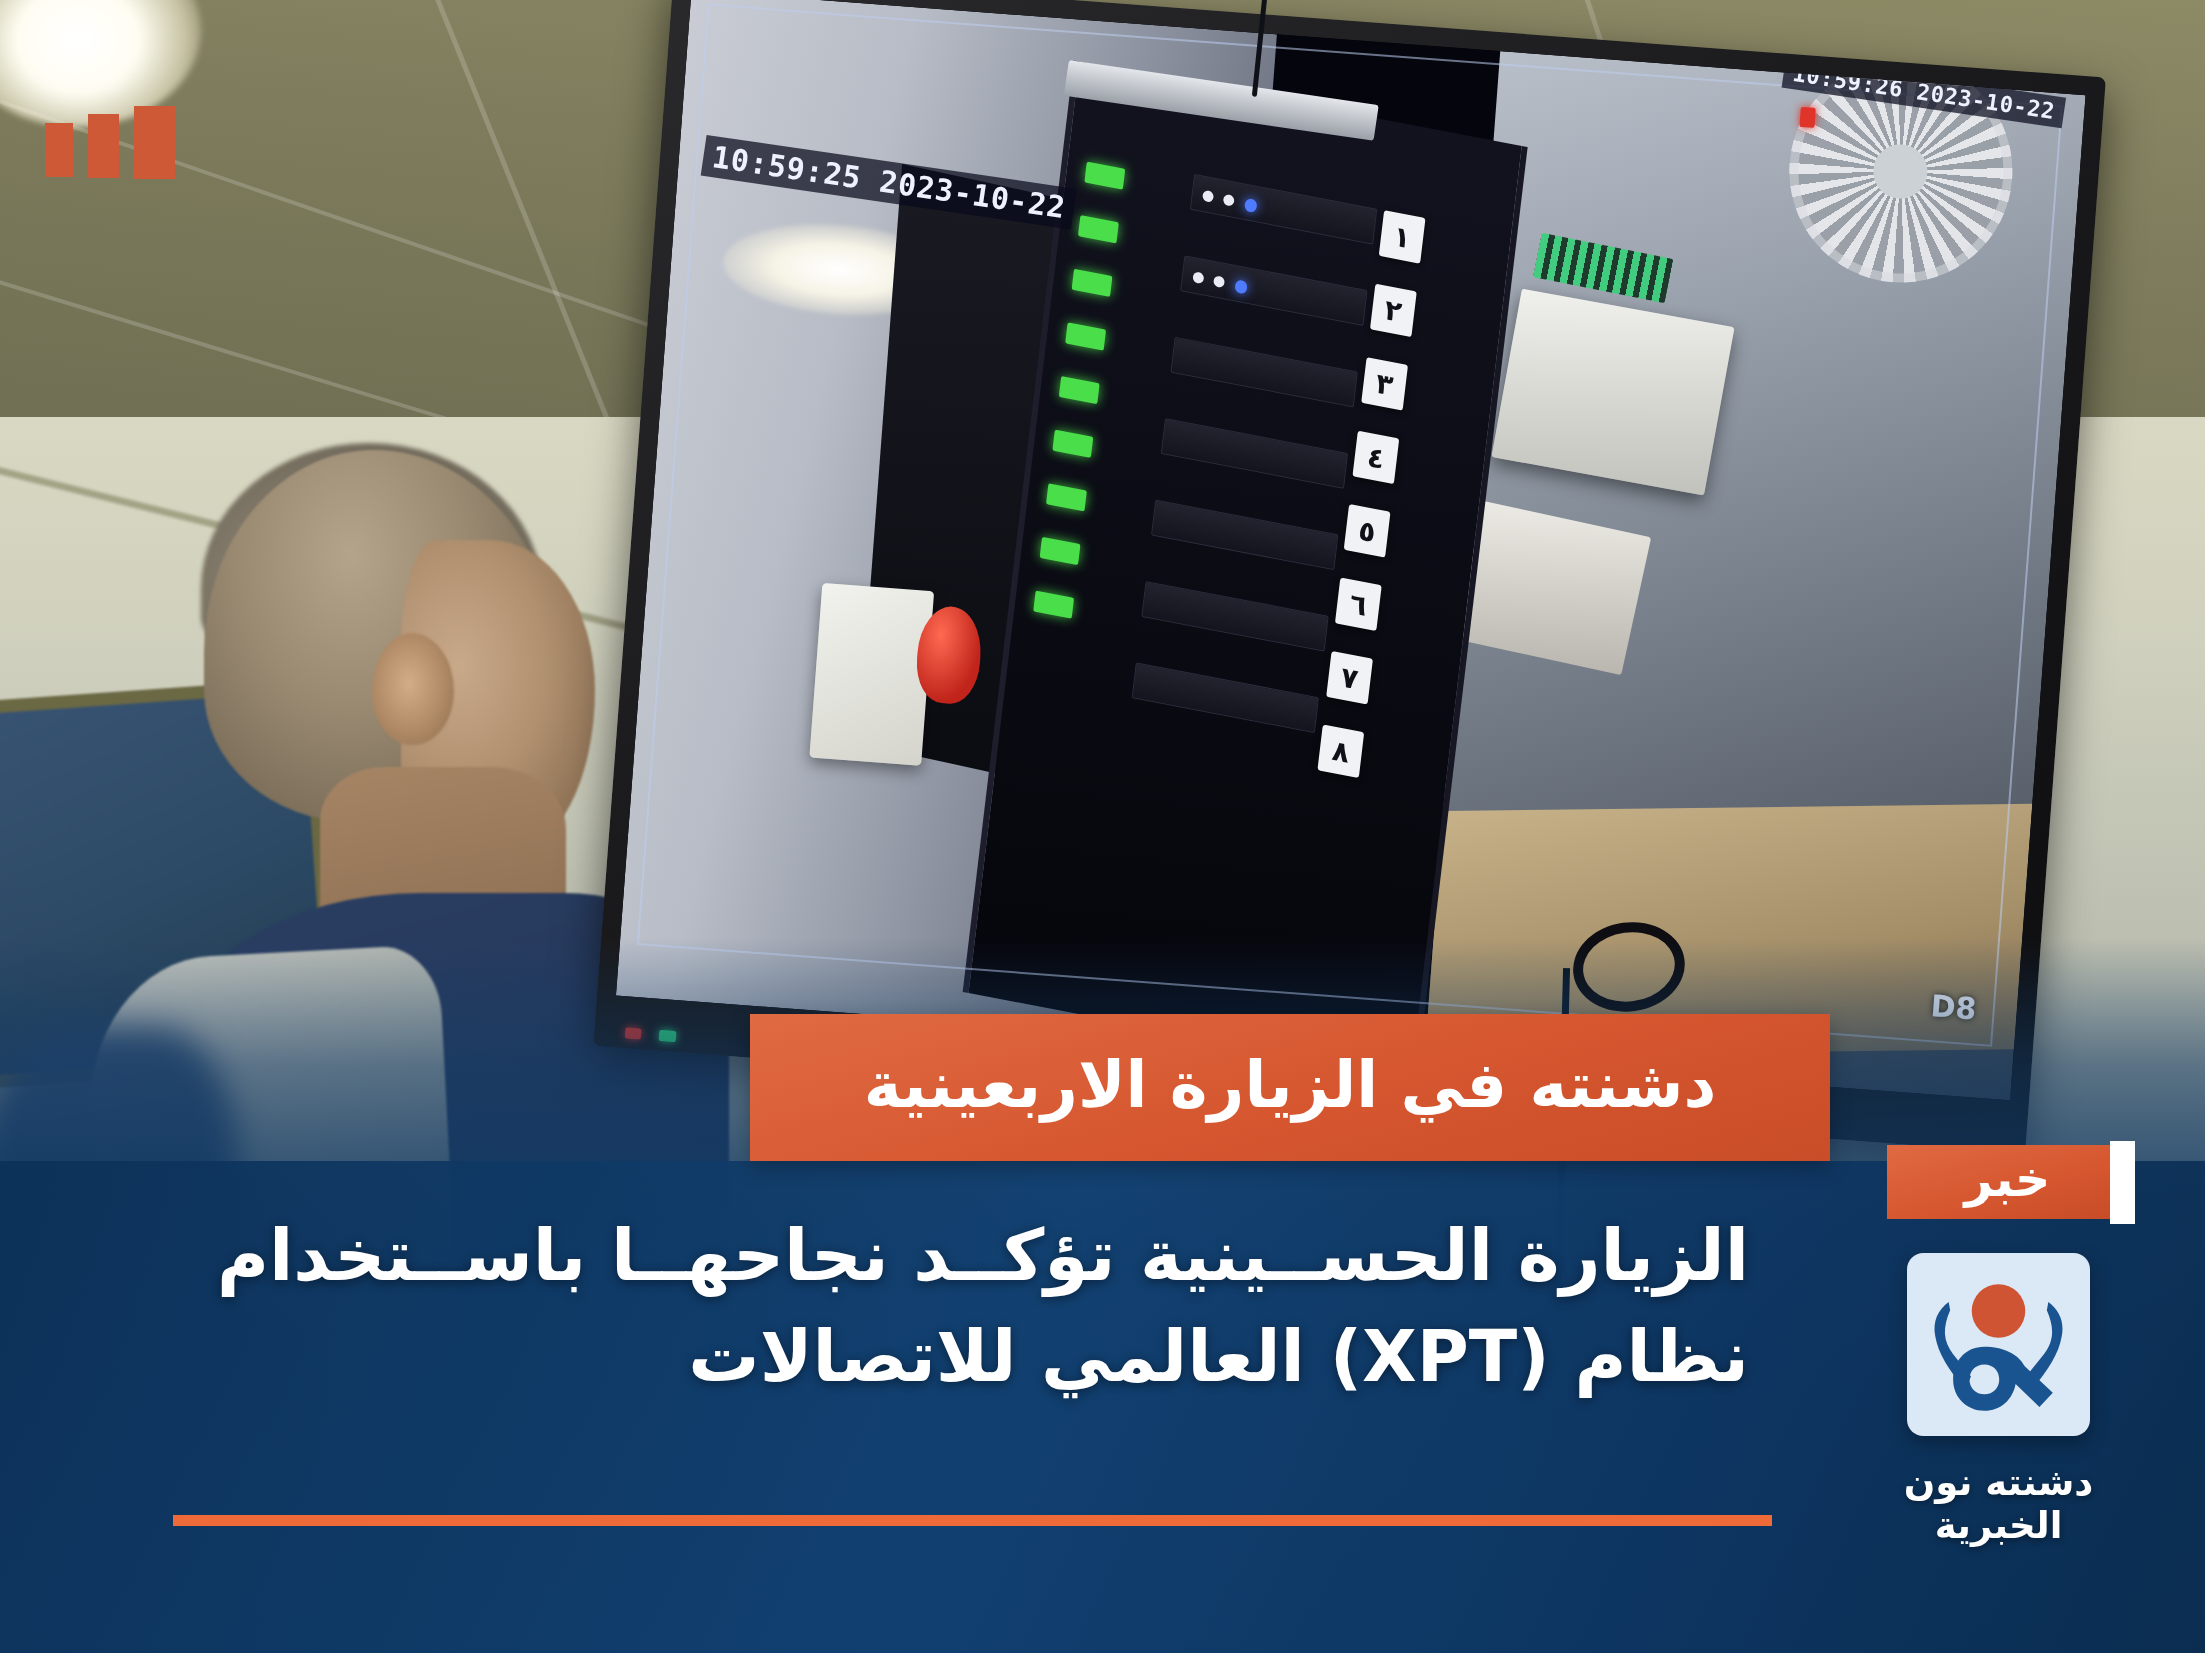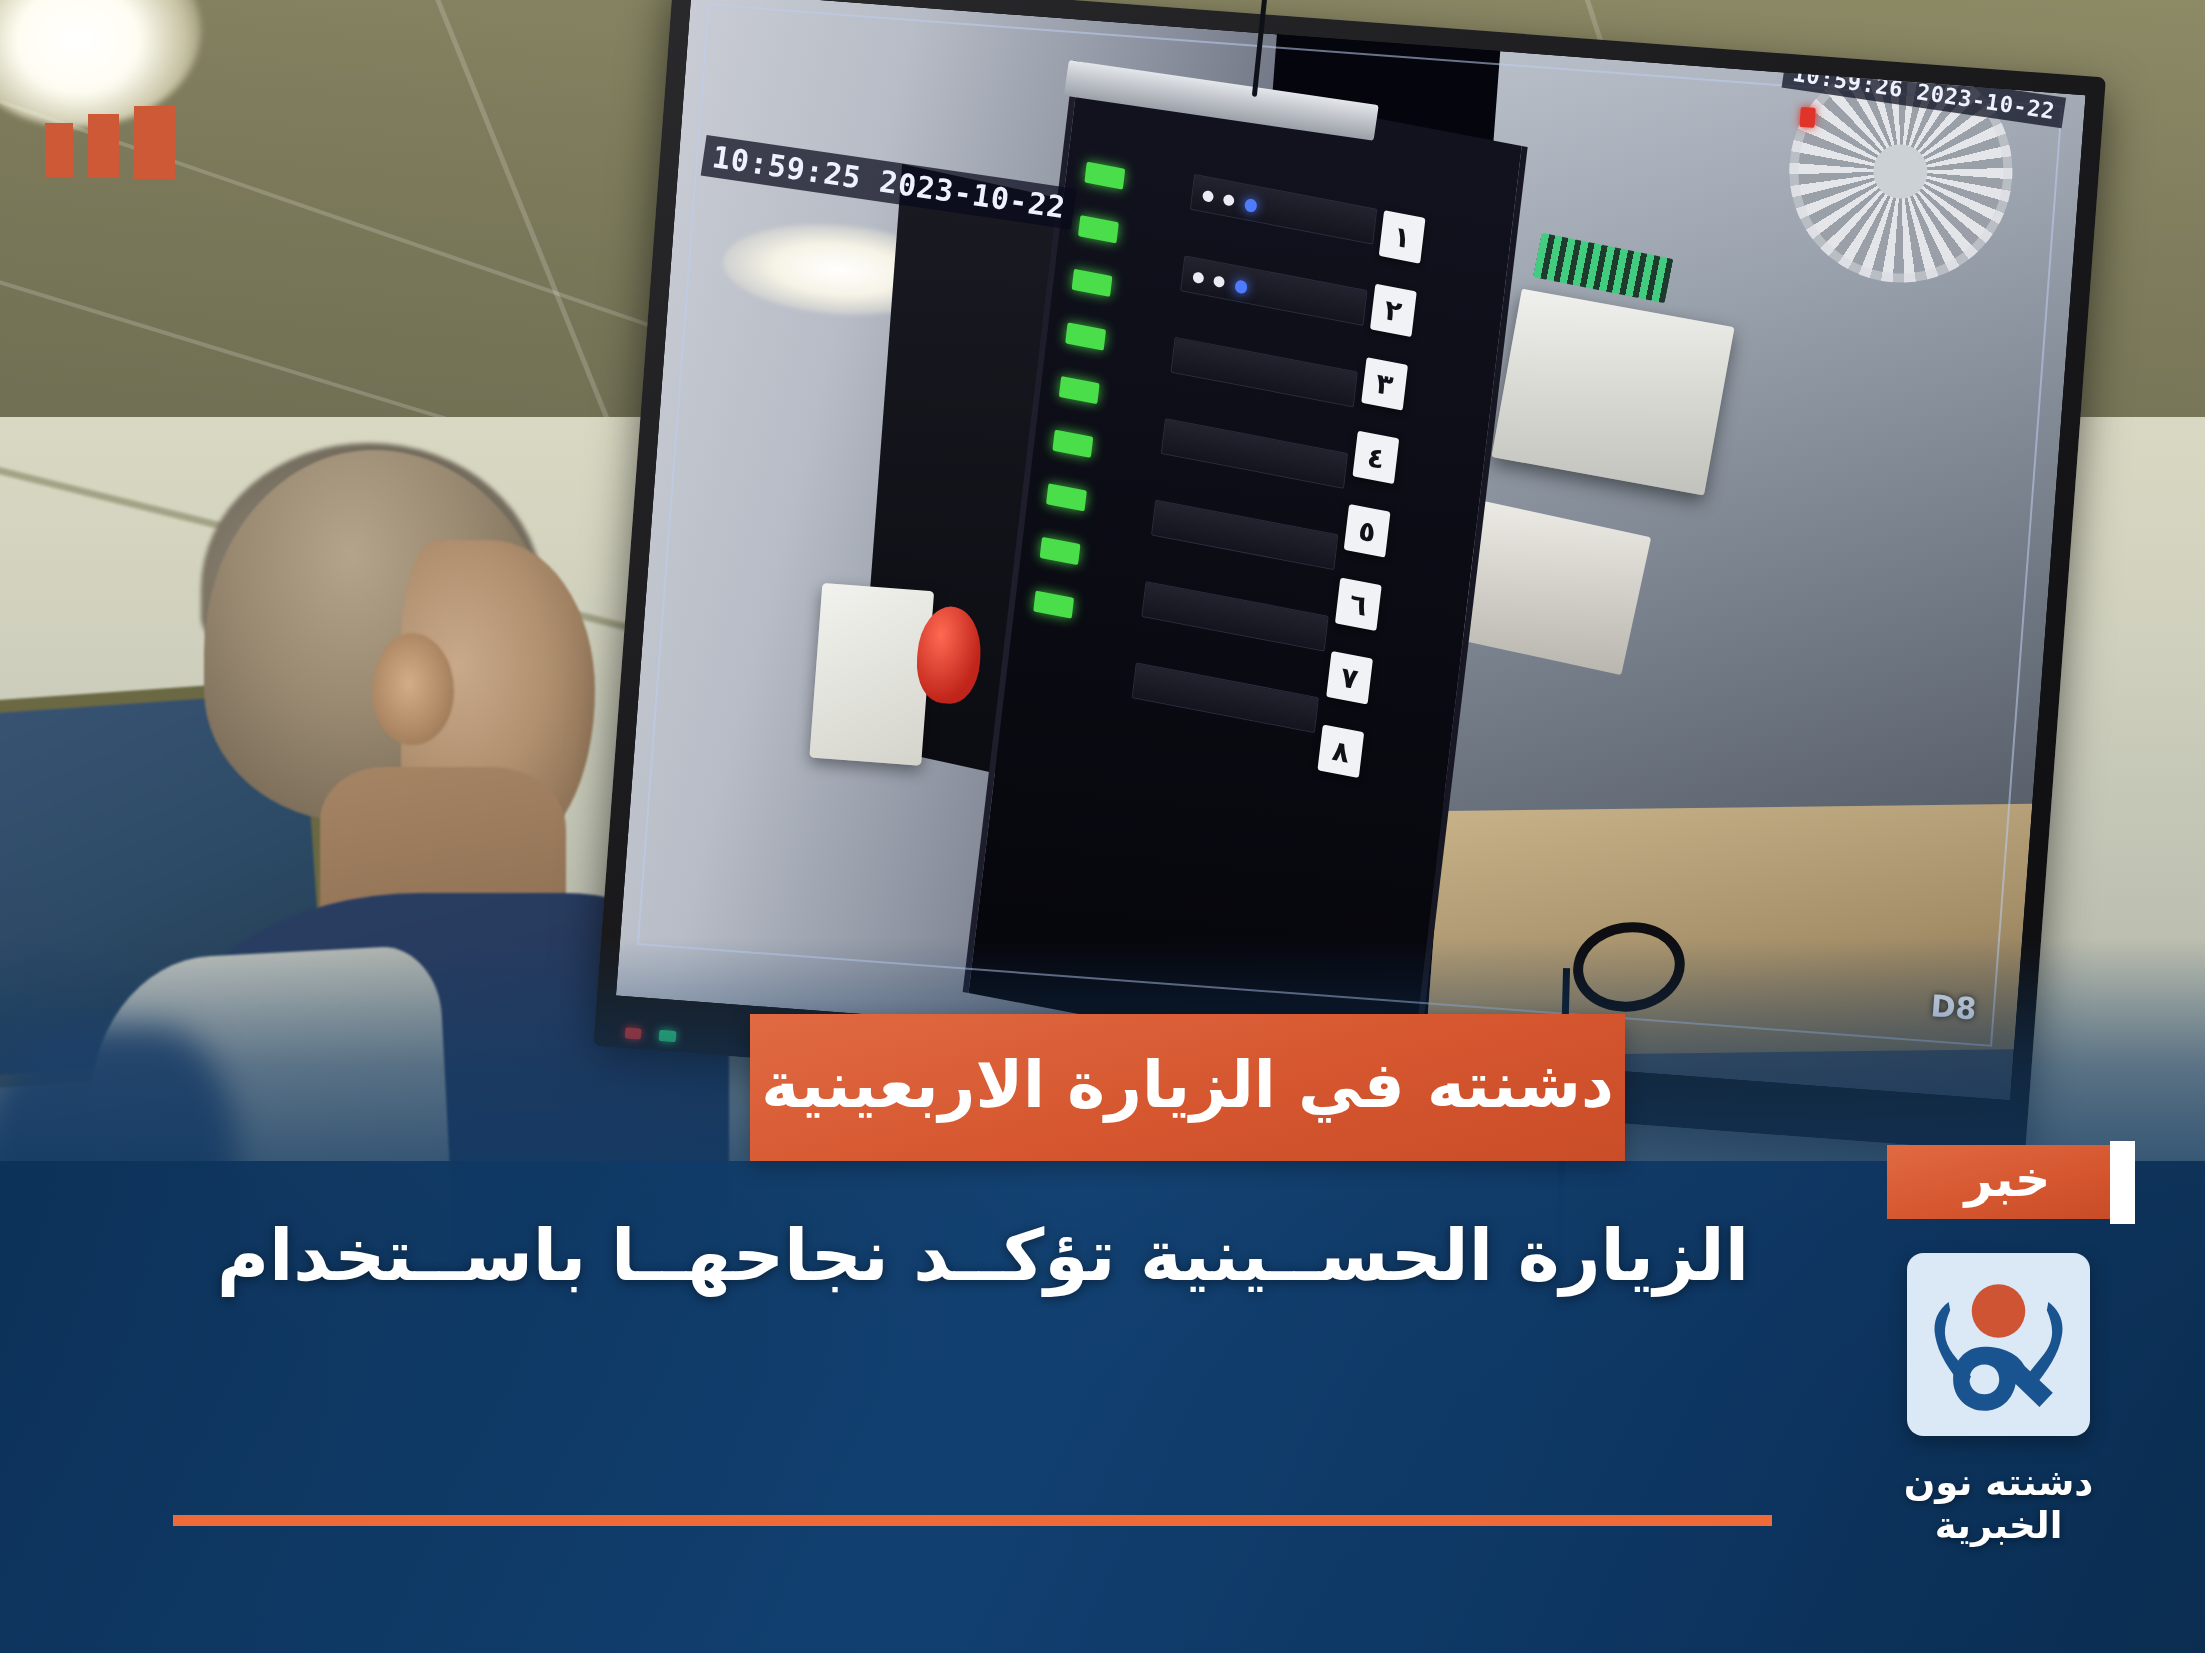--- a/index.html
+++ b/index.html
@@ -333,21 +333,21 @@
     position:absolute; left:45px; top:106px;
     display:flex; align-items:flex-start; gap:15px;
   }
   .bars-logo .b { background:#cd5936; }
   .bars-logo .b1 { width:41px; height:73px; }
   .bars-logo .b2 { width:31px; height:64px; margin-top:8.2px; }
   .bars-logo .b3 { width:27.5px; height:54px; margin-top:17px; }
 
   
   .kicker {
-    position:absolute; left:750px; top:1014px; width:875px; height:147px;
+    position:absolute; left:750px; top:1014px; width:1080px; height:147px;
     background:linear-gradient(165deg,#e06a42 0%, #d5562f 55%, #c94d28 100%);
     display:flex; align-items:center; justify-content:center;
     box-shadow:0 7.4px 19.4px rgba(0,0,0,.28);
   }
   .kicker-text {
     color:#ffffff;
     font-size:64px; font-weight:bold;
     font-family:"DejaVu Sans", sans-serif;
     direction:rtl; white-space:nowrap;
     line-height:1;
@@ -543,20 +543,21 @@
     <div class="b b2"></div>
     <div class="b b3"></div>
   </div>
 
   <div class="kicker">
     <span class="kicker-text">دشنته في الزيارة الاربعينية</span>
   </div>
 
   <div class="headline">
     <div class="headline-line">الزيارة الحســينية تؤكــد نجاحهــا باســتخدام</div>
+    <div class="headline-line">نظام (XPT) العالمي للاتصالات</div>
   </div>
 
   <div class="rule"></div>
 
   <div class="brand">
 
     <div class="news-badge">
       <span class="news-badge-text">خبر</span>
       <span class="news-badge-bar"></span>
     </div>

